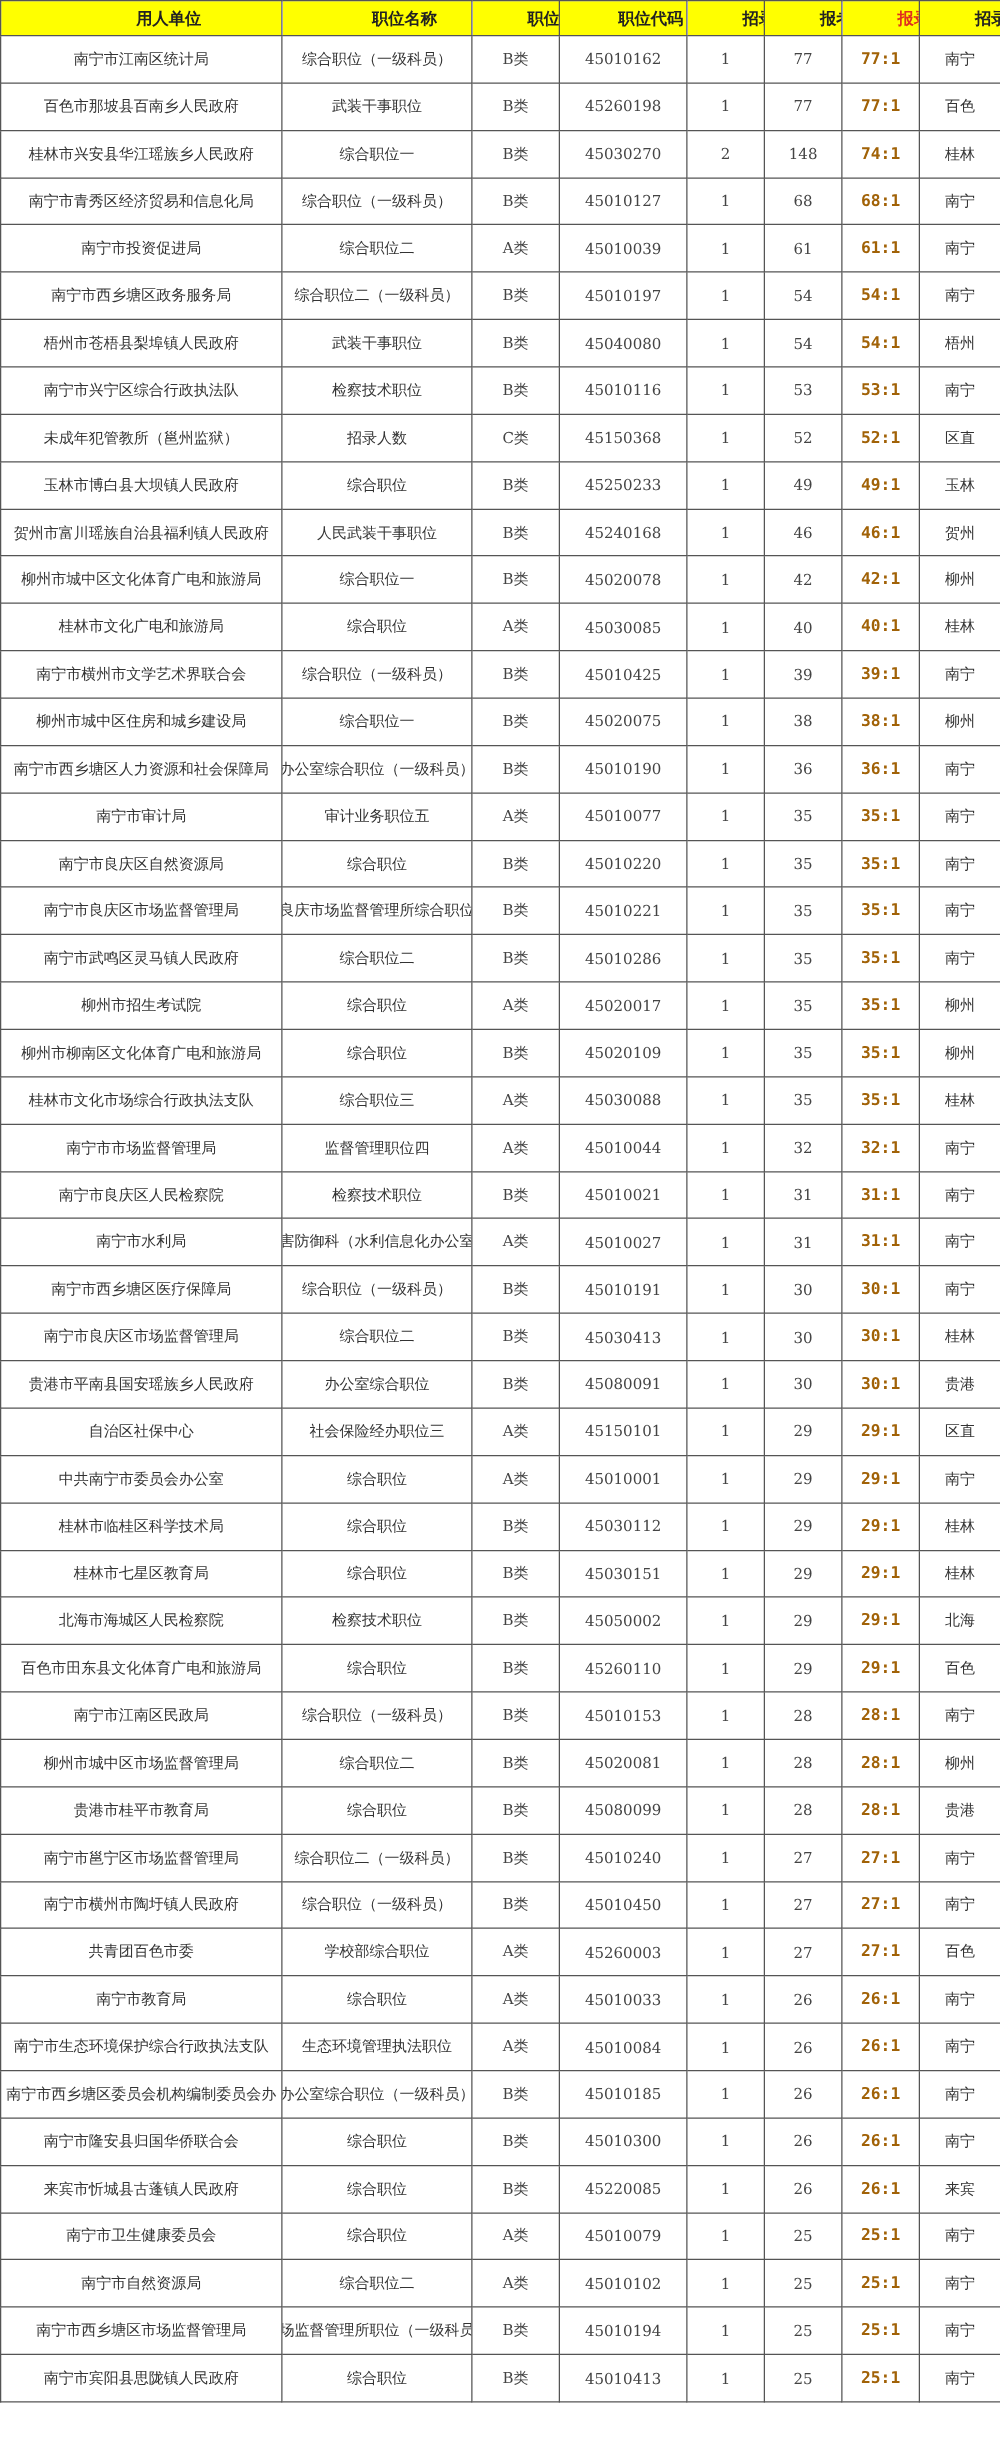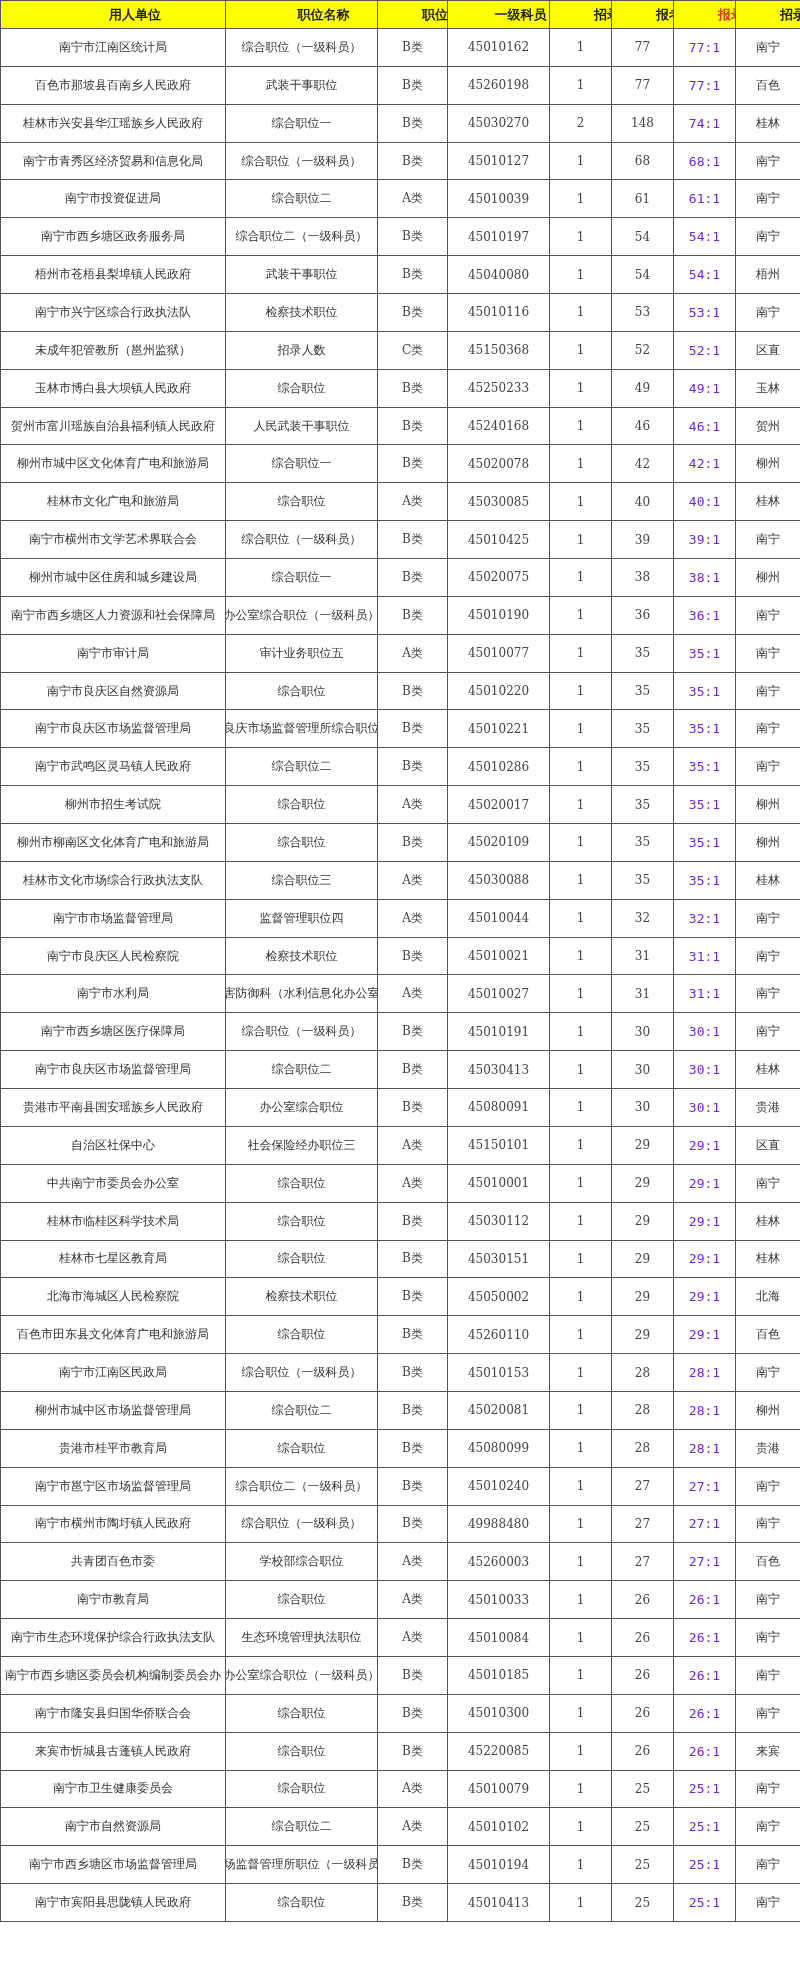--- a/index.html
+++ b/index.html
@@ -22,21 +22,21 @@
     border: 1px solid #555; white-space: nowrap; overflow: hidden; text-align: center; padding-left: 44px;
   }
   th.red { color: #e0301e; }
   td {
     height: 37.86px; border: 1px solid #555; font-size: 12px; color: #333;
     white-space: nowrap; overflow: hidden; text-align: center; padding: 0;
   }
   td .clip { display: flex; justify-content: center; width: 100%; overflow: hidden; }
   td .clip span { flex: 0 0 auto; }
   td.mono { font-family: "DejaVu Serif", "Liberation Serif", serif; font-size: 12px; color: #444; }
-  td.ratio { font-family: "DejaVu Sans Mono", "Liberation Mono", monospace; font-weight: normal; color: #6d28d9; font-size: 13px; }
+  td.ratio { font-family: "DejaVu Sans Mono", "Liberation Mono", monospace; font-weight: bold; color: #a16207; font-size: 13px; }
 </style>
 </head>
 <body>
 
 <div class="sheet">
 
   <table>
     <colgroup>
       <col class="c1">
         <col class="c2">
@@ -45,21 +45,21 @@
       <col class="c5">
         <col class="c6">
         <col class="c7">
         <col class="c8">
     </colgroup>
     <thead>
       <tr>
         <th>用人单位</th>
         <th>职位名称</th>
         <th>职位类别</th>
-        <th>一级科员</th>
+        <th>职位代码</th>
         <th>招录人数</th>
         <th>报考人数</th>
         <th class="red">报录比</th>
         <th>招录地市</th>
       </tr>
     </thead>
     <tbody id="tbody">
         <tr>
           <td>
             <div class="clip">
@@ -1709,21 +1709,21 @@
               <span>综合职位（一级科员）</span>
             </div>
           </td>
           <td class="mono">
             <div class="clip">
               <span>B类</span>
             </div>
           </td>
           <td class="mono">
             <div class="clip">
-              <span>49988480</span>
+              <span>45010450</span>
             </div>
           </td>
           <td class="mono">
             <div class="clip">
               <span>1</span>
             </div>
           </td>
           <td class="mono">
             <div class="clip">
               <span>27</span>

